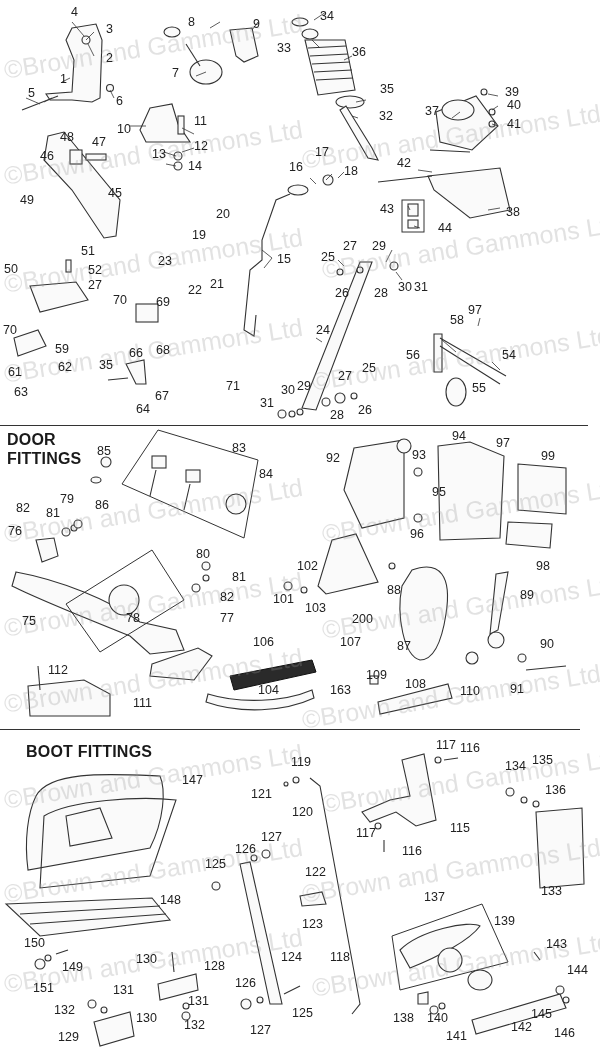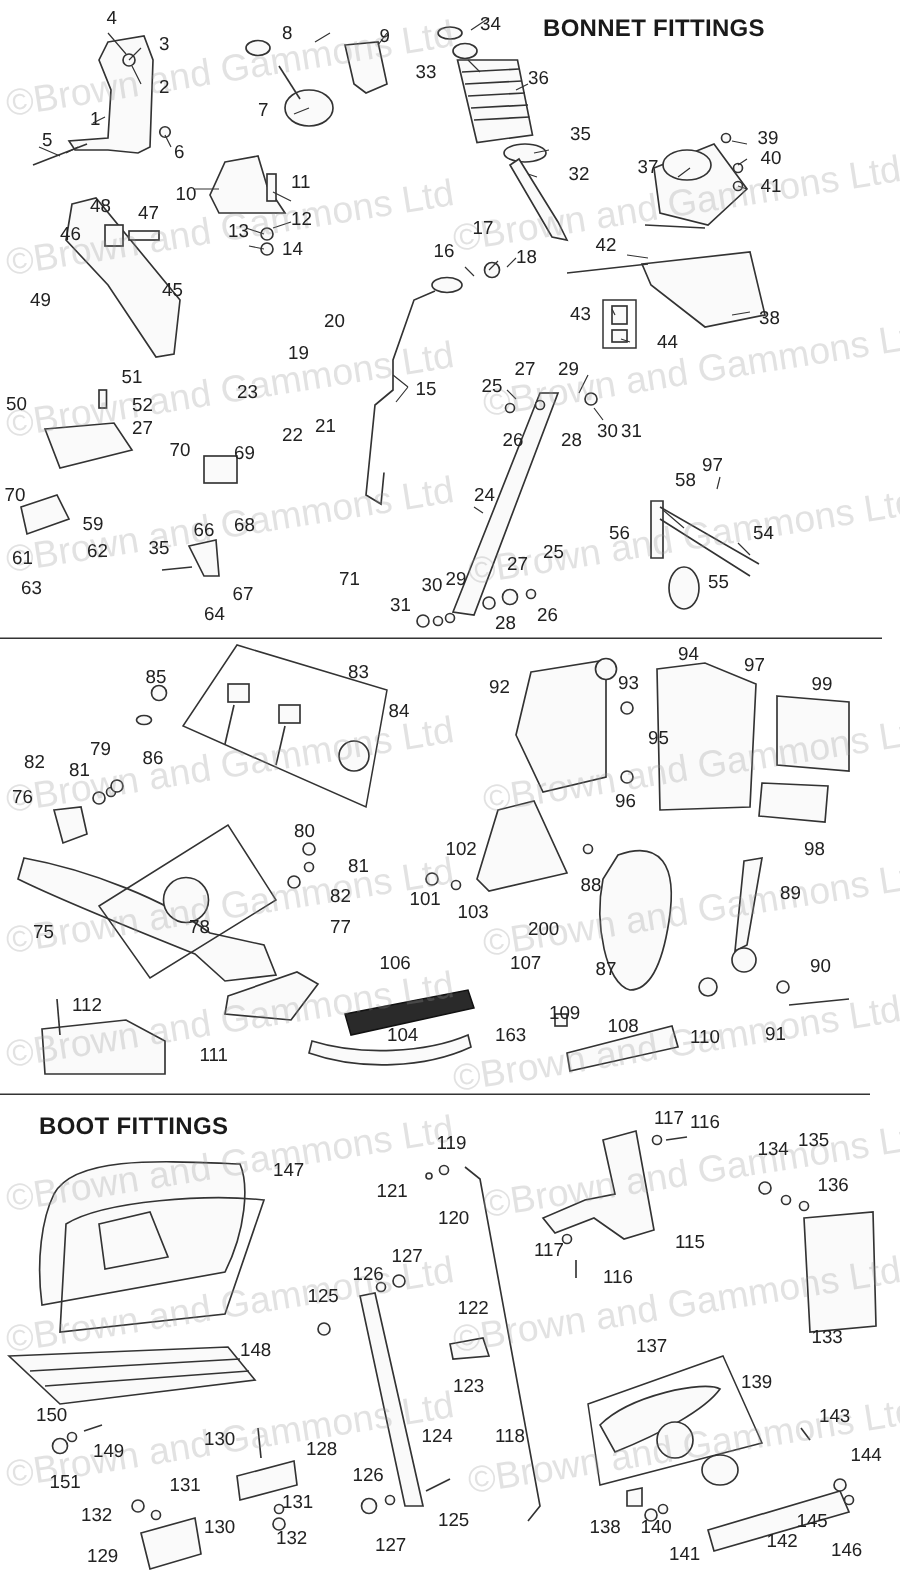--- a/index.html
+++ b/index.html
@@ -237,22 +237,23 @@
   <div class="watermark" style="left:320px;top:616px">©Brown and Gammons Ltd</div>
   <div class="watermark" style="left:2px;top:690px">©Brown and Gammons Ltd</div>
   <div class="watermark" style="left:300px;top:706px">©Brown and Gammons Ltd</div>
   <div class="watermark" style="left:2px;top:786px">©Brown and Gammons Ltd</div>
   <div class="watermark" style="left:320px;top:790px">©Brown and Gammons Ltd</div>
   <div class="watermark" style="left:2px;top:880px">©Brown and Gammons Ltd</div>
   <div class="watermark" style="left:300px;top:880px">©Brown and Gammons Ltd</div>
   <div class="watermark" style="left:2px;top:970px">©Brown and Gammons Ltd</div>
   <div class="watermark" style="left:310px;top:974px">©Brown and Gammons Ltd</div>
 
-  <div class="section-title" style="left:362px;top:10px">BONNET FITTINGS</div>
   <div class="divider" style="left:0;top:425px;width:588px"></div>
+  <div class="section-title" style="left:7px;top:430px">DOOR
+FITTINGS</div>
   <div class="divider" style="left:0;top:729px;width:580px"></div>
   <div class="section-title" style="left:26px;top:742px">BOOT FITTINGS</div>
 
   <div id="callouts-bonnet">
     <span class="callout" style="left:60px;top:73px">1</span>
     <span class="callout" style="left:106px;top:52px">2</span>
     <span class="callout" style="left:106px;top:23px">3</span>
     <span class="callout" style="left:71px;top:6px">4</span>
     <span class="callout" style="left:28px;top:87px">5</span>
     <span class="callout" style="left:116px;top:95px">6</span>

